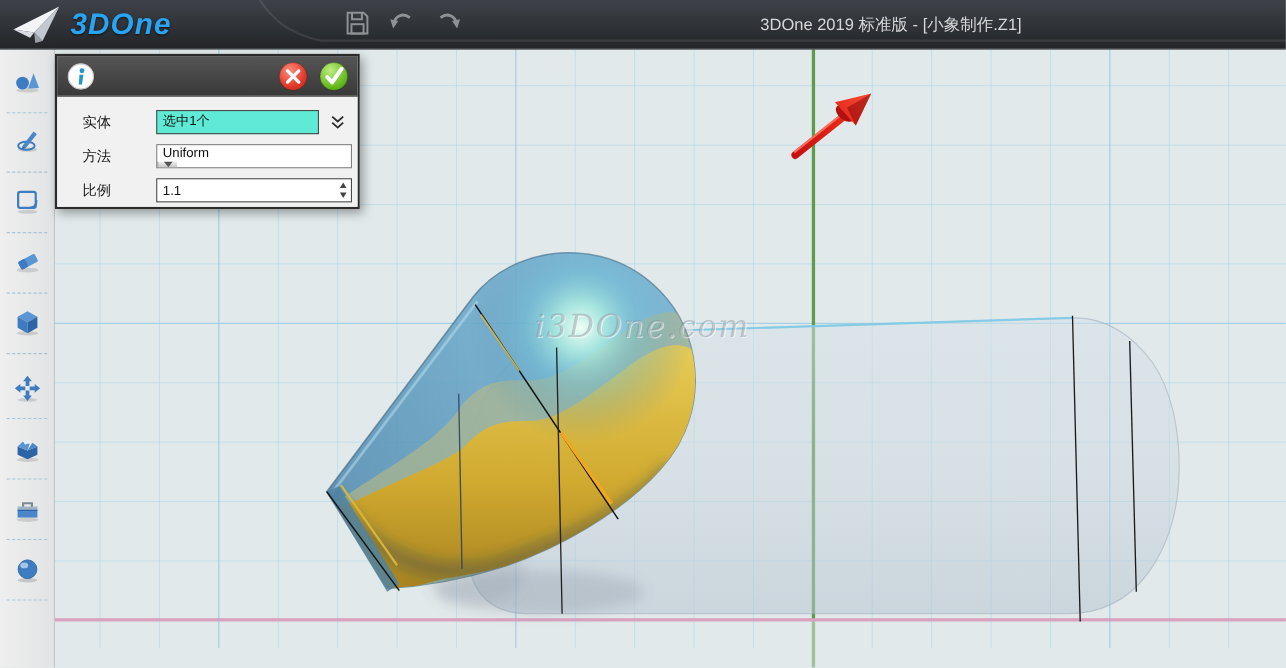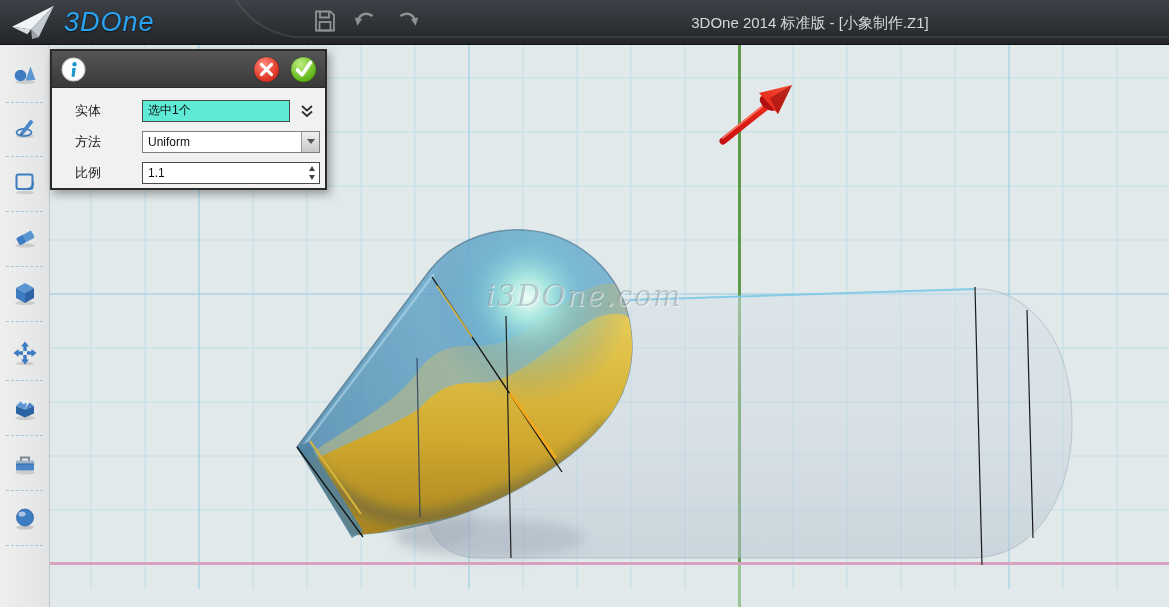--- a/index.html
+++ b/index.html
@@ -10,21 +10,21 @@
   }
   
   #topbar{
     position:absolute;left:0;top:0;width:1169px;height:45px;box-sizing:border-box;
     background:linear-gradient(#3e4248,#232528);
     border-bottom:1px solid #101214;z-index:20;
   }
   #topbar-seam{position:absolute;left:0;top:0;width:1169px;height:45px;}
   .logo{position:absolute;left:10px;top:3px;display:flex;align-items:center;}
   .logo-text{
-    font-size:27px;font-weight:normal;font-style:italic;color:#2aa3f2;
+    font-size:27px;font-weight:bold;font-style:italic;color:#2aa3f2;
     letter-spacing:1px;margin-left:8px;text-shadow:0 1px 2px rgba(0,0,0,0.65);
   }
   .tb-icon{position:absolute;top:8px;width:26px;height:26px;cursor:pointer;}
   #icon-save{left:312px;}
   #icon-undo{left:352px;}
   #icon-redo{left:395px;}
   .title{
     position:absolute;left:660px;top:0;width:300px;height:45px;line-height:45px;
     text-align:center;color:#d6d7d8;font-size:15px;white-space:nowrap;
   }
@@ -72,21 +72,21 @@
   .row{display:flex;align-items:center;height:31px;padding-left:11px;}
   .lbl{width:67px;font-size:13px;color:#1a1a1a;margin-left:12px;}
   input.txt{
     height:20px;border:1px solid #4a4a4a;font-size:12px;padding:0 5px;
     font-family:inherit;background:#5eead4;color:#111;box-sizing:content-box;
   }
   .w1{width:136px;}
   .expand{margin-left:9px;width:16px;height:16px;cursor:pointer;}
   .select{
     width:178px;height:22px;border:1px solid #808080;background:#fff;
-    display:flex;align-items:stretch;box-sizing:border-box;cursor:pointer;
+    display:flex;align-items:stretch;box-sizing:border-box;cursor:pointer;flex-direction:column;
   }
   .sel-text{flex:1;font-size:12px;padding-left:5px;color:#111;display:flex;align-items:center;}
   .sel-btn{
     width:17px;background:linear-gradient(#efefef,#c9c9c9);
     border-left:1px solid #9a9a9a;display:flex;align-items:center;justify-content:center;
   }
   .tri-dn{width:0;height:0;border-left:4px solid transparent;border-right:4px solid transparent;border-top:5px solid #555;}
   .spin-box{position:relative;width:178px;height:22px;}
   input.spin-input{
     width:178px;height:22px;box-sizing:border-box;border:1px solid #4a4a4a;
@@ -120,21 +120,21 @@
     </g>
   </svg>
   <svg class="tb-icon" id="icon-undo" viewBox="0 0 26 26">
     <path d="M20.5 8 C14.5 3.5 8 6 6 12.5" fill="none" stroke="#8f9295" stroke-width="2.6"></path>
     <polygon points="2.8,9.5 10,11 5.4,17.8" fill="#8f9295"></polygon>
   </svg>
   <svg class="tb-icon" id="icon-redo" viewBox="0 0 26 26">
     <path d="M5.5 8 C11.5 3.5 18 6 20 12.5" fill="none" stroke="#8f9295" stroke-width="2.6"></path>
     <polygon points="23.2,9.5 16,11 20.6,17.8" fill="#8f9295"></polygon>
   </svg>
-  <div class="title">3DOne 2014 标准版 - [小象制作.Z1]</div>
+  <div class="title">3DOne 2019 标准版 - [小象制作.Z1]</div>
 </div>
 
 <div id="sidebar">
   <svg class="side-icon" style="top:15px" viewBox="0 0 26 26">
     <ellipse cx="13" cy="22" rx="10" ry="2.2" fill="rgba(0,0,0,0.12)"></ellipse>
     <circle cx="8.5" cy="15.5" r="5.8" fill="#3d7cc0"></circle>
     <path d="M13.5 20.5 L23.5 20 L18.5 6.5 Z" fill="#5c96d2"></path>
   </svg>
   <div class="dash" style="top:57px"></div>
   <svg class="side-icon" style="top:70px" viewBox="0 0 26 26">

